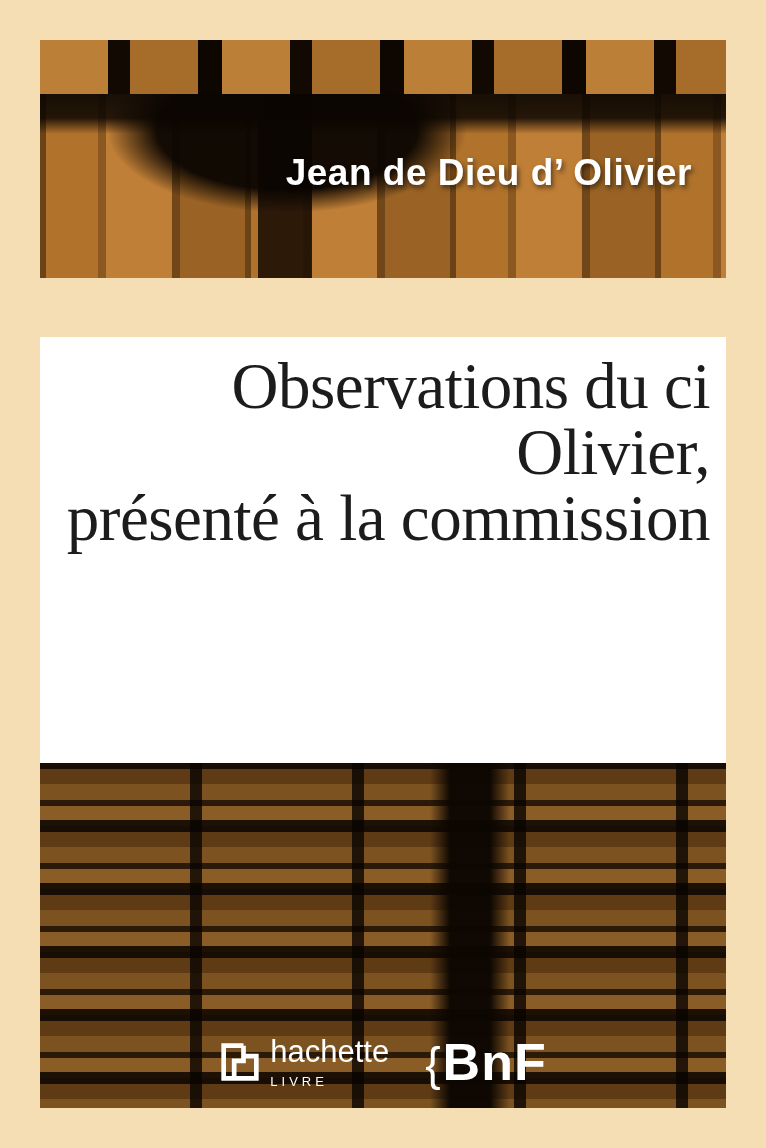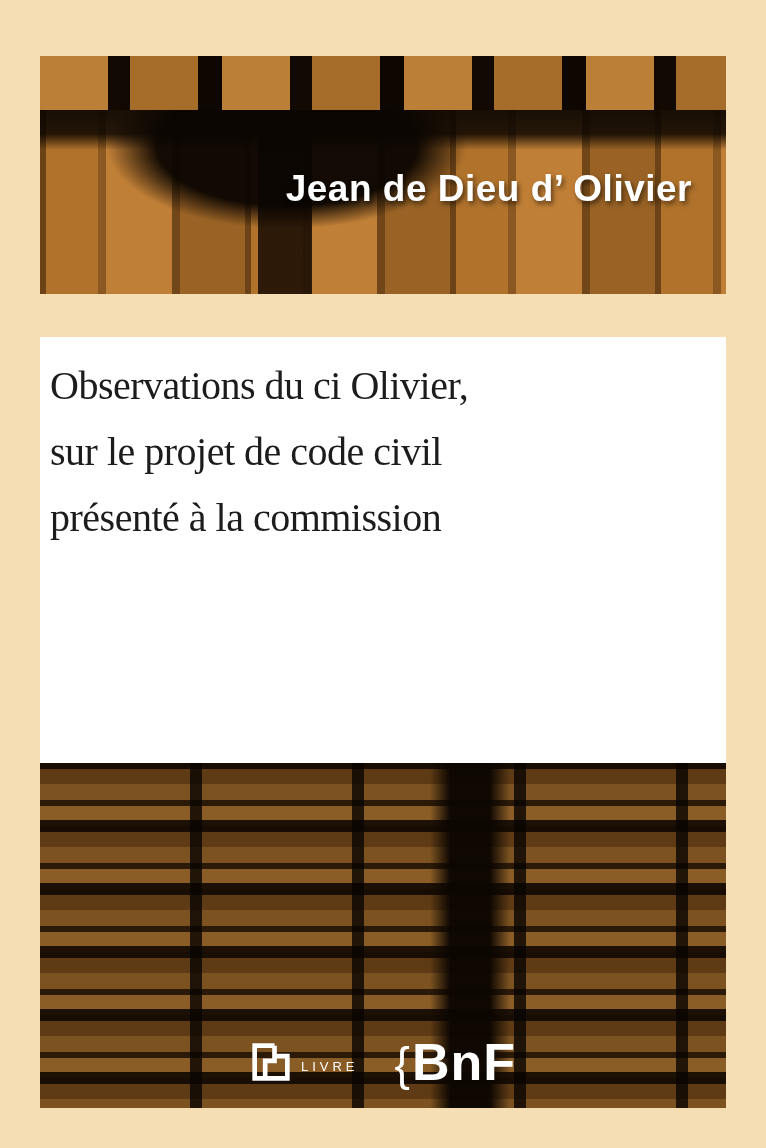--- a/index.html
+++ b/index.html
@@ -20,21 +20,21 @@
     overflow:hidden;
     font-family:"Liberation Sans",sans-serif;
   }
   .cover{
     position:absolute;left:40px;top:40px;
     width:686px;height:1068px;
     overflow:hidden;
   }
   
   .photo-top{
-    position:absolute;left:0;top:16px;width:686px;height:238px;
+    position:absolute;left:0;top:0;width:686px;height:238px;
     background-color:var(--photo-top-base);
     background-image:
       
       repeating-linear-gradient(90deg,#bb7f38 0 68px,#120902 68px 90px,#a66c29 90px 158px,#0e0701 158px 182px),
       
       linear-gradient(180deg,rgba(10,5,1,0.92) 0,rgba(10,5,1,0.85) 26px,rgba(10,5,1,0) 42px),
       
       radial-gradient(ellipse 250px 115px at 36% 90px,rgba(10,5,1,0.95) 52%,rgba(10,5,1,0) 72%),
       
       linear-gradient(90deg,rgba(26,13,3,0.88) 0 100%),
@@ -52,23 +52,24 @@
     text-shadow:2px 3px 5px rgba(0,0,0,0.55);
     white-space:nowrap;
   }
   
   .title-band{
     position:absolute;left:0;top:297px;width:686px;height:426px;
     background:var(--band);
   }
   .title{
     position:absolute;top:16px;right:16px;left:10px;
+    text-align:right;
     font-family:"Liberation Serif",serif;
     color:var(--title-text);
-    font-size:40px;line-height:66px;
+    font-size:65px;line-height:66px;
     letter-spacing:-0.5px;
   }
   
   .photo-bottom{
     position:absolute;left:0;top:723px;width:686px;height:345px;
     background-color:var(--photo-bottom-base);
     background-image:
       
       linear-gradient(90deg,rgba(12,6,1,0) 0%,rgba(12,6,1,0.97) 25%,rgba(12,6,1,0.97) 75%,rgba(12,6,1,0) 100%),
       
@@ -100,36 +101,36 @@
 <div class="canvas">
   <div class="cover">
 
     <div class="photo-top">
       <div class="author">Jean de Dieu d’ Olivier</div>
     </div>
 
     <div class="title-band">
       <div class="title">
         <div>Observations du ci Olivier,</div>
-        <div>sur le projet de code civil</div>
         <div>présenté à la commission</div>
       </div>
     </div>
 
     <div class="photo-bottom">
       <div class="logos">
 
         <div class="hachette">
           <span>
             <svg width="42" height="40" viewBox="0 0 36 34" fill="none" stroke="#ffffff" stroke-width="4" stroke-linecap="butt">
               <path d="M21 3 H4 V31 H32 V12 H22"></path>
               <path d="M21 3 V16 H13 V31"></path>
             </svg>
           </span>
           <span class="hachette-words">
+            <span class="hachette-word">hachette</span>
             <span class="hachette-sub">LIVRE</span>
           </span>
         </div>
 
         <div class="bnf">
           <span class="bnf-brace">{</span>
           <span class="bnf-word">BnF</span>
         </div>
 
       </div>

